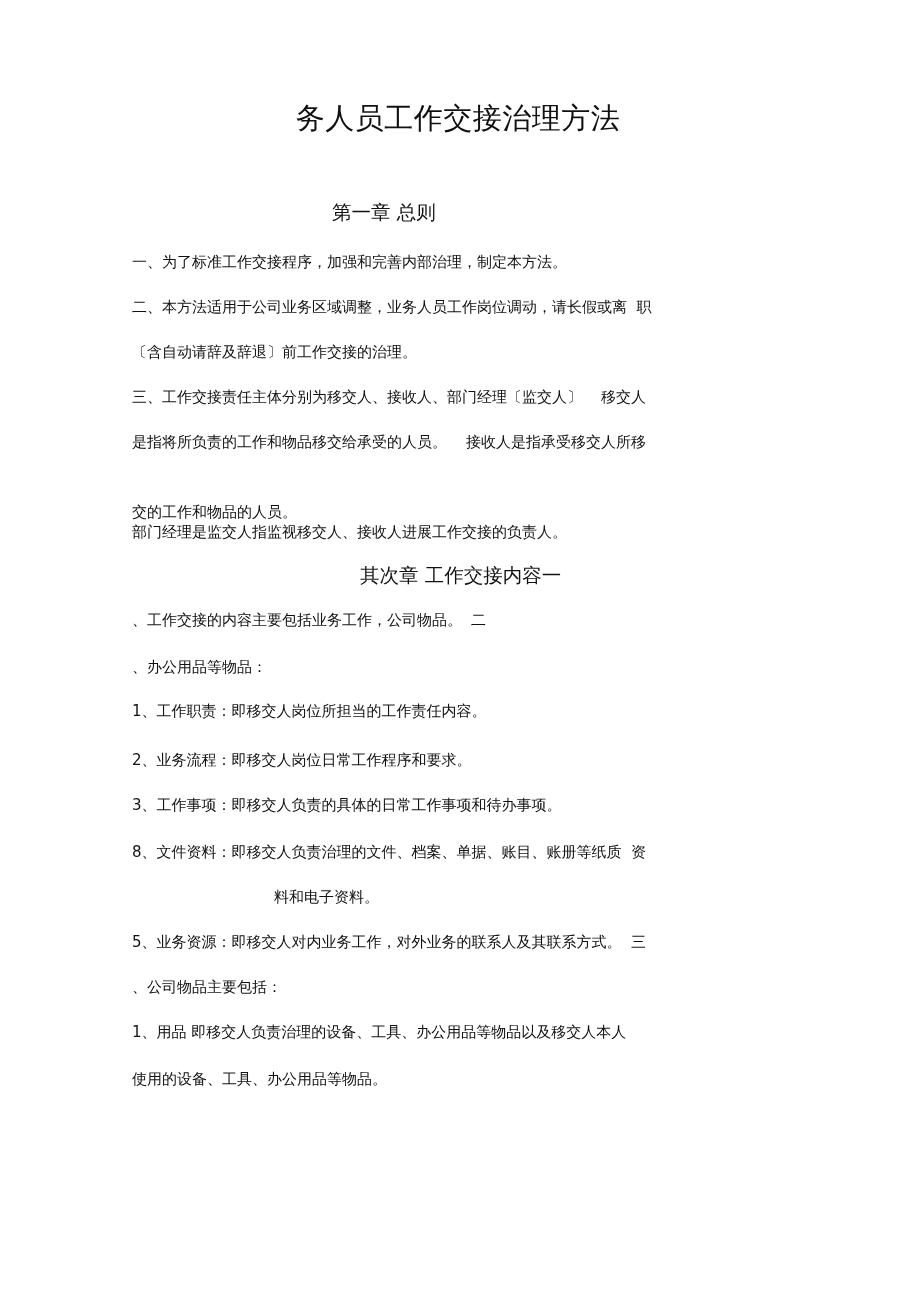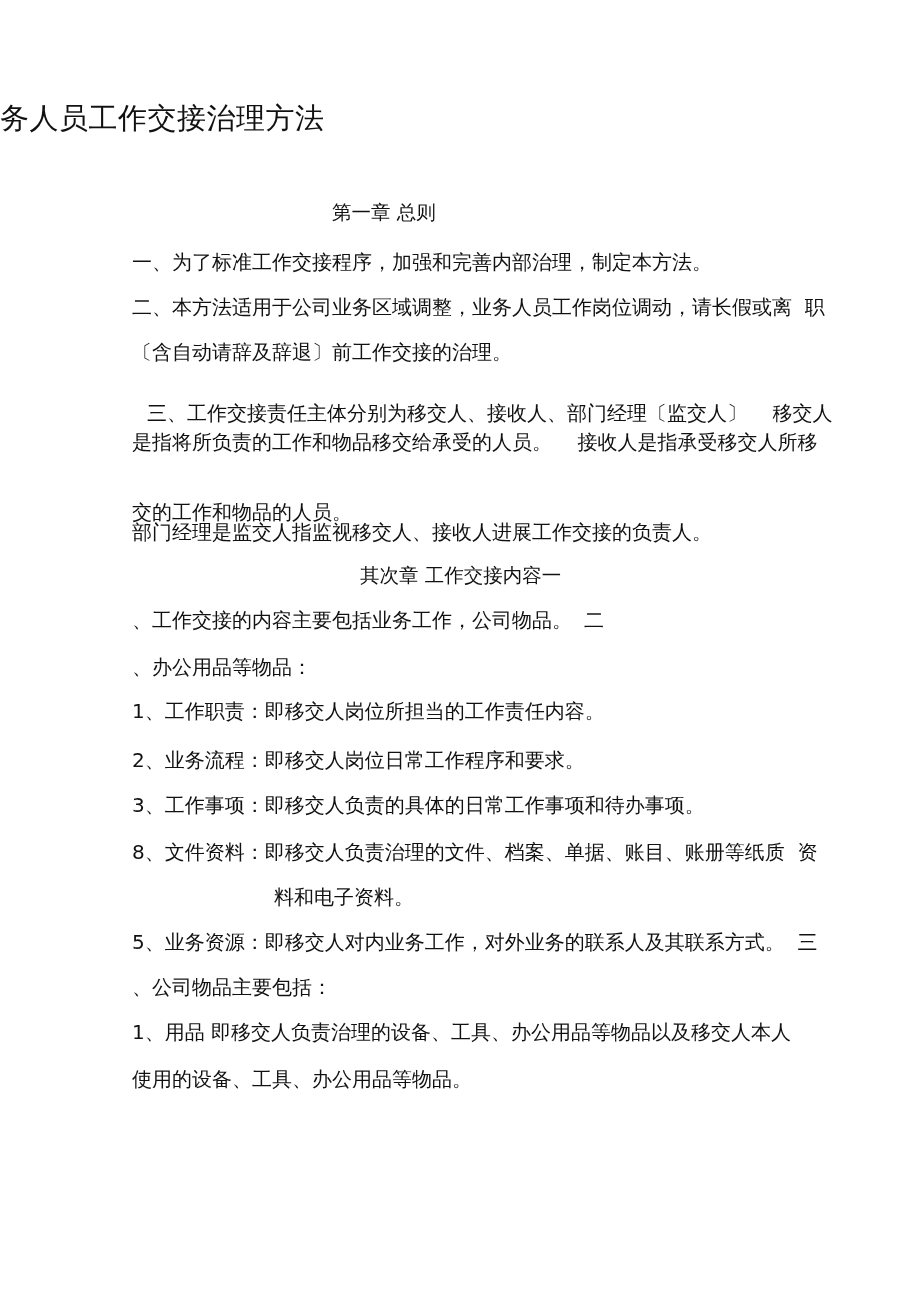--- a/index.html
+++ b/index.html
@@ -21,29 +21,30 @@
       top: 0;
       width: 920px;
       height: 1303px;
       background: #ffffff;
     }
     .title {
       position: absolute;
       left: 0;
       width: 916px;
       top: 98px;
+      text-align: center;
       font-size: 29px;
       line-height: 40px;
       letter-spacing: 0.5px;
       white-space: nowrap;
     }
     .line {
       position: absolute;
       left: 132px;
-      font-size: 20px;
+      font-size: 15px;
       line-height: 26px;
       white-space: pre;
     }
     .heading {
       position: absolute;
       font-size: 19.5px;
       line-height: 26px;
       white-space: pre;
     }
   </style>
@@ -52,21 +53,21 @@
 
 <div class="page">
 
   <div class="title">务人员工作交接治理方法</div>
 
   <div class="heading" style="left:332px; top:200px;">第一章 总则</div>
 
   <div class="line" style="top:249px;">一、为了标准工作交接程序，加强和完善内部治理，制定本方法。</div>
   <div class="line" style="top:294px;">二、本方法适用于公司业务区域调整，业务人员工作岗位调动，请长假或离  职</div>
   <div class="line" style="top:339px;">〔含自动请辞及辞退〕前工作交接的治理。</div>
-  <div class="line" style="top:400px;margin-left:15px;">三、工作交接责任主体分别为移交人、接收人、部门经理〔监交人〕    移交人</div>
+  <div class="line" style="top:384px;">三、工作交接责任主体分别为移交人、接收人、部门经理〔监交人〕    移交人</div>
   <div class="line" style="top:429px;">是指将所负责的工作和物品移交给承受的人员。    接收人是指承受移交人所移</div>
   <div class="line" style="top:474px;margin-top:25px;">交的工作和物品的人员。</div>
   <div class="line" style="top:519px;">部门经理是监交人指监视移交人、接收人进展工作交接的负责人。</div>
 
   <div class="heading" style="left:360px; top:563px;">其次章 工作交接内容一</div>
 
   <div class="line" style="top:609px;font-family:Liberation Mono, monospace;">、工作交接的内容主要包括业务工作，公司物品。 二</div>
   <div class="line" style="top:654px;">、办公用品等物品：</div>
   <div class="line" style="top:676px;margin-top:22px;">1、工作职责：即移交人岗位所担当的工作责任内容。</div>
   <div class="line" style="top:747px;">2、业务流程：即移交人岗位日常工作程序和要求。</div>

